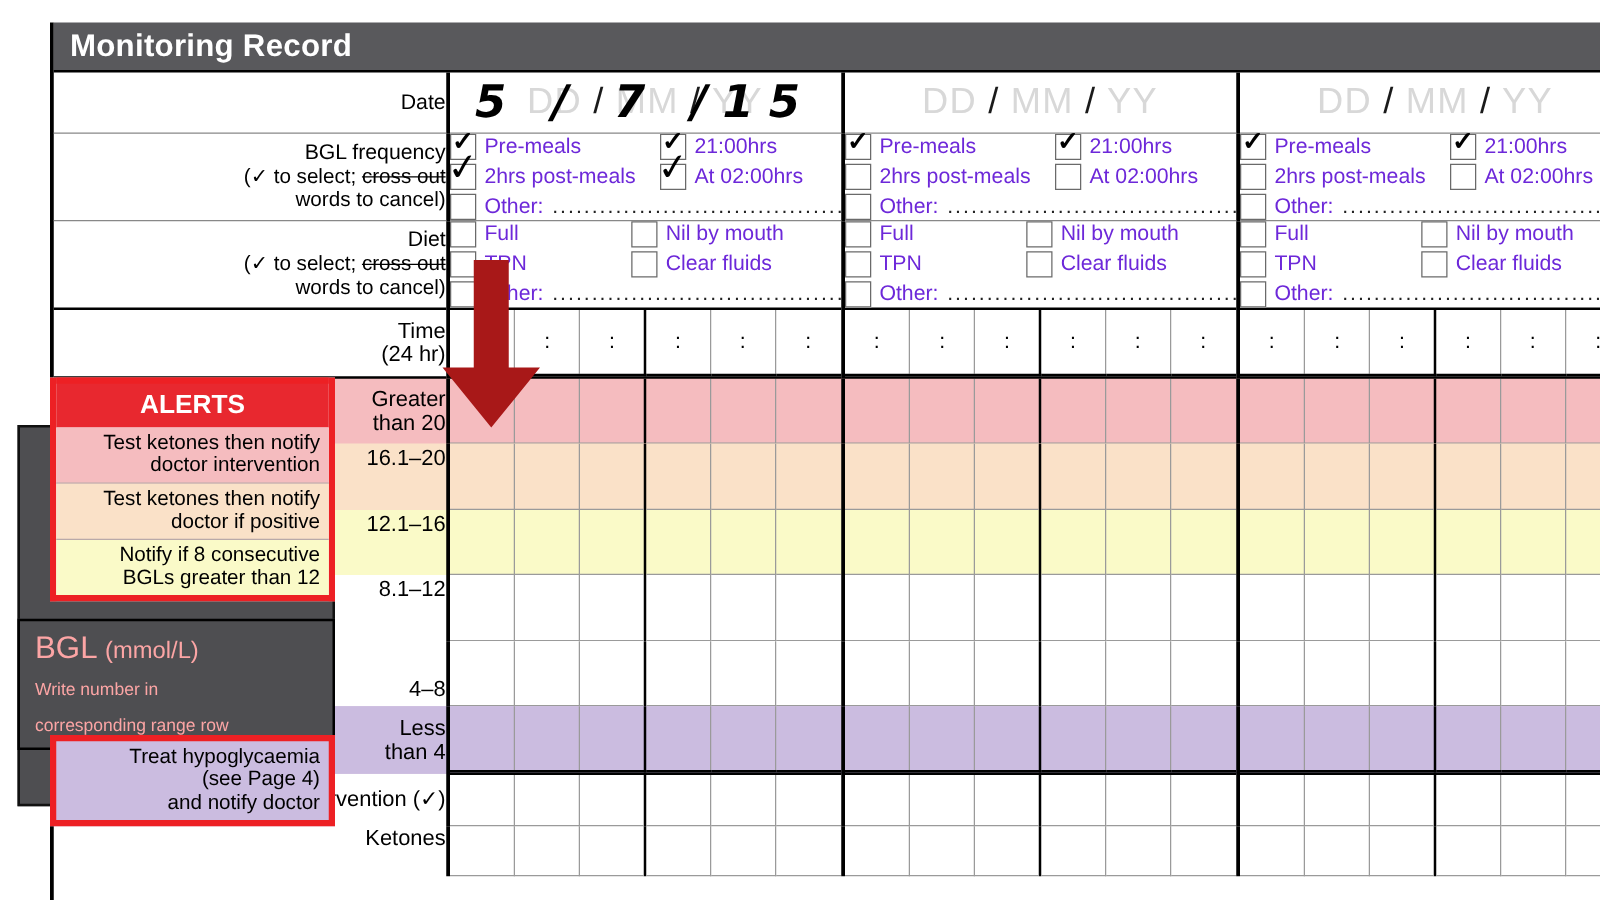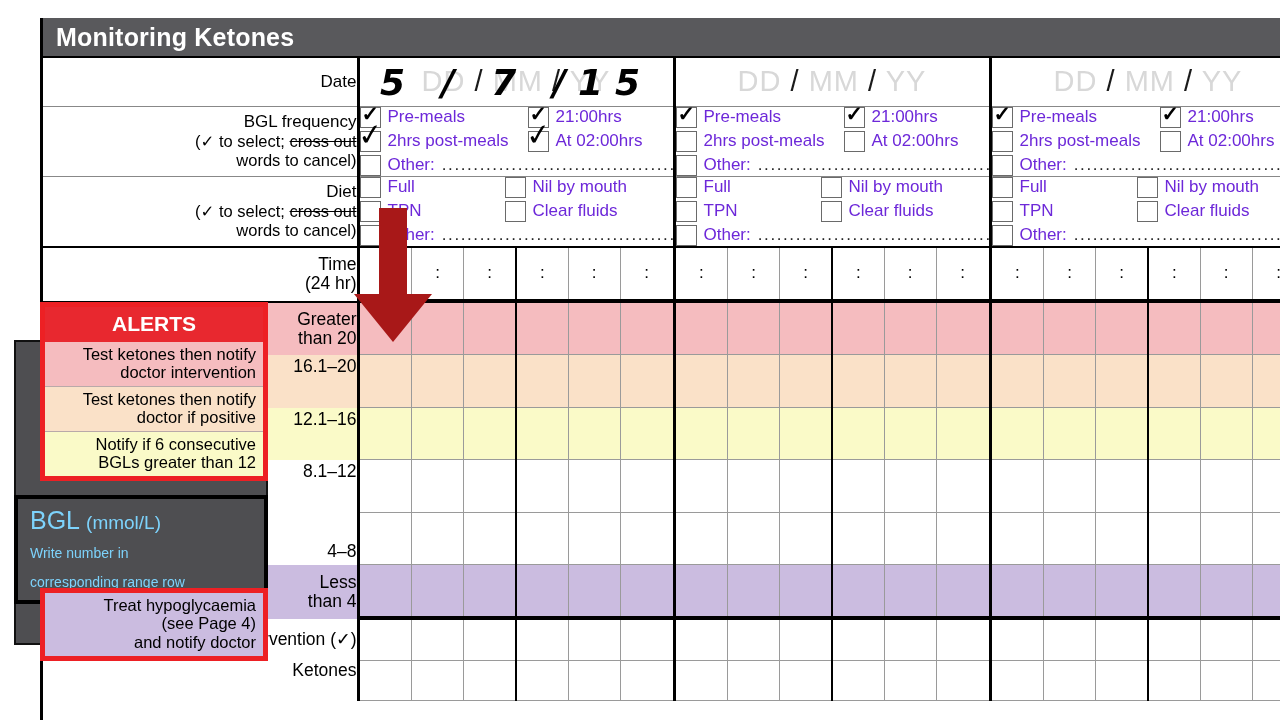--- a/index.html
+++ b/index.html
@@ -233,24 +233,24 @@
   .a-pink   { background: #f5bcbf; }
   .a-peach  { background: #fae1c8; }
   .a-yellow { background: #fafac8; }
 
   
   #bgl-note {
     position: absolute;
     left: 14px; top: 495px;
     width: 254px;
     background: #4e4e51;
-    color: #7dd3fc;
+    color: #fca5a5;
     padding: 8px 10px 10px 12px;
     z-index: 45;
-    border: 4px solid #000000;
+    border: 2px solid #000000;
   }
   #bgl-note .t1 { font-size: 25px; line-height: 1.05; }
   #bgl-note .t1 .small { font-size: 19px; }
   #bgl-note .t2 { font-size: 14px; line-height: 1.18; margin-top: 12px; }
 
   
   #dark-strip {
     position: absolute;
     left: 14px; top: 340px;
     width: 254px; height: 305px;
@@ -284,21 +284,21 @@
   }
 </style>
 </head>
 <body>
 
 <div id="page">
 
   <div id="sheet">
 
     <div id="header-bar">
-      <div id="header-title">Monitoring Ketones</div>
+      <div id="header-title">Monitoring Record</div>
     </div>
 
     <div id="grid">
       <table class="main">
         <colgroup>
           <col class="lbl-col">
             <col class="datecol">
             <col class="datecol">
             <col class="datecol">
         </colgroup>
@@ -957,21 +957,21 @@
     <div id="alerts-head">ALERTS</div>
     <div class="alert-item a-pink">
       <div>Test ketones then notify</div>
       <div>doctor intervention</div>
     </div>
     <div class="alert-item a-peach">
       <div>Test ketones then notify</div>
       <div>doctor if positive</div>
     </div>
     <div class="alert-item a-yellow">
-      <div>Notify if 6 consecutive</div>
+      <div>Notify if 8 consecutive</div>
       <div>BGLs greater than 12</div>
     </div>
   </div>
 
   <div id="bgl-note">
     <div class="t1">
       <span>BGL</span>
       <span class="small">(mmol/L)</span>
     </div>
     <div class="t2">Write number in</div>

